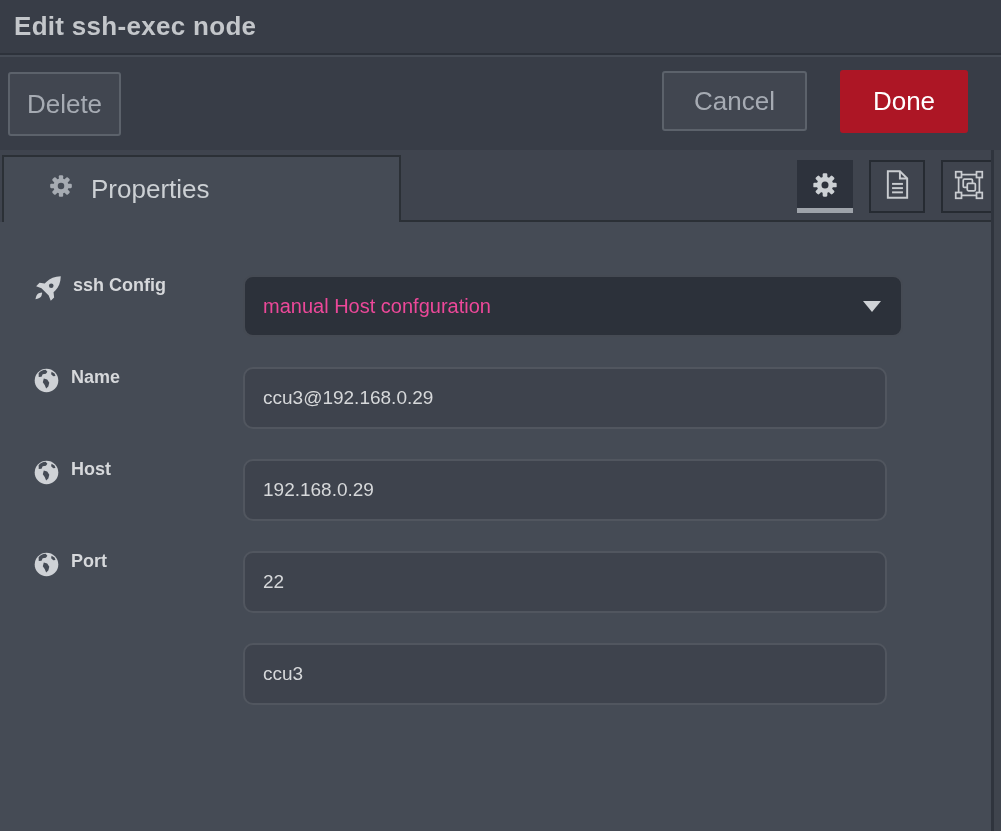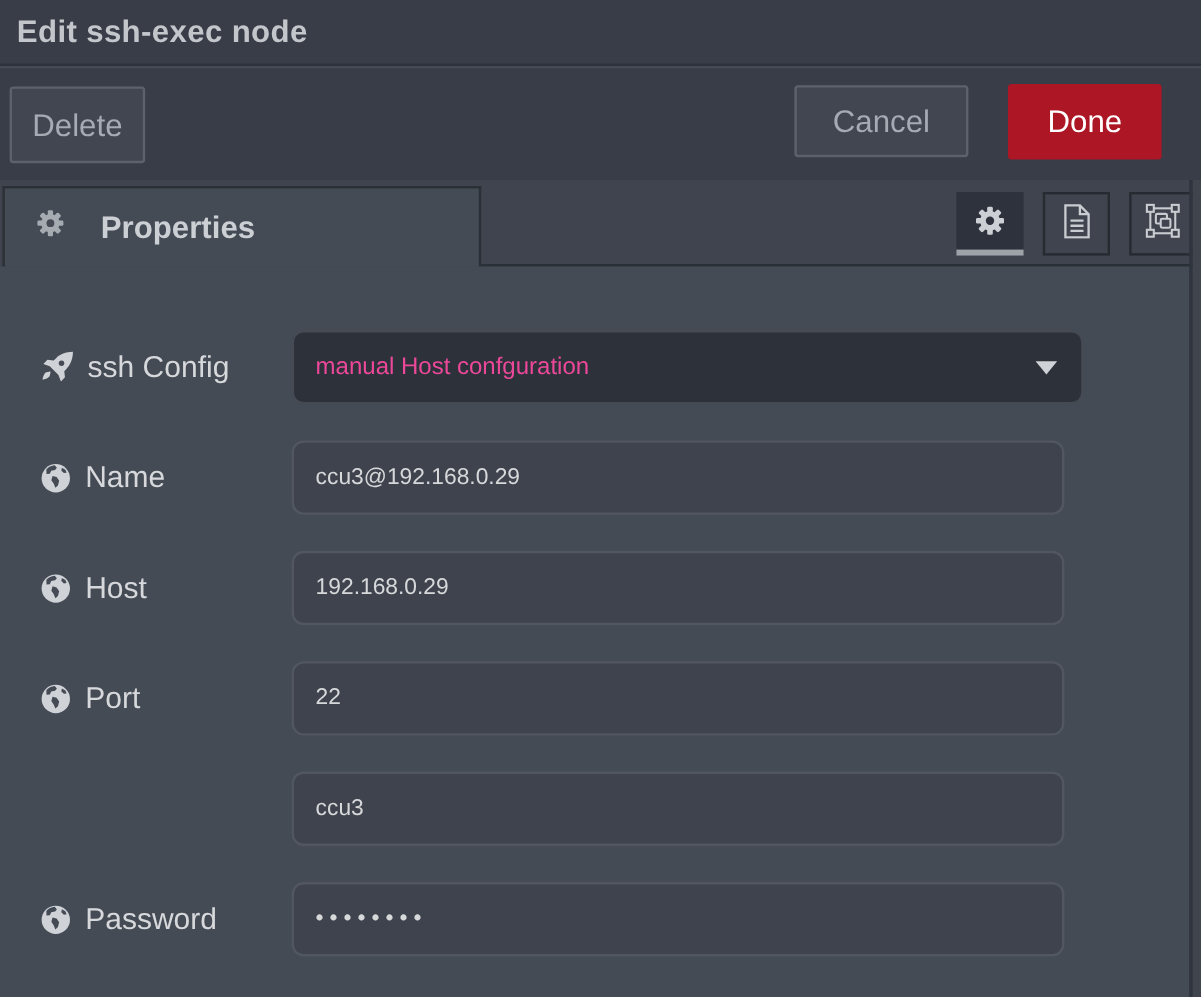--- a/index.html
+++ b/index.html
@@ -27,42 +27,42 @@
   .btn-delete { left:8px;  top:15px; width:113px; height:64px; }
   .btn-cancel { left:662px; top:14px; width:145px; height:60px; }
   .btn-done   { left:840px; top:13px; width:128px; height:63px; background:#ad1625; color:#ffffff; border:none; }
 
   
   .tab-bar { position:absolute; top:150px; left:0; right:0; height:72px; background:#3f444e; }
   .tab-bar-bottom { position:absolute; left:401px; right:0; bottom:0; height:2px; background:#2b3036; }
   .tab-properties {
     position:absolute; left:2px; top:5px; width:399px; height:67px;
     background:#454b55; border:2px solid #2b3036; border-bottom:none;
-    display:flex; align-items:center; gap:29px; padding-left:25px; box-sizing:border-box;
-    color:#ccd0d4; font-size:26px; font-weight:bold;
+    display:flex; align-items:center; gap:17px; padding-left:44px; box-sizing:border-box;
+    color:#ccd0d4; font-size:26px; font-weight:normal;
   }
   .icon-btn {
     position:absolute; top:10px; width:56px; height:53px;
     display:flex; align-items:center; justify-content:center; box-sizing:border-box; cursor:pointer;
   }
   .icon-btn-gear { left:797px; background:#2d323c; }
   .icon-btn-gear .active-bar { position:absolute; left:0; right:0; bottom:0; height:5px; background:#9ea3aa; }
   .icon-btn-doc  { left:869px; border:2px solid #262b32; }
   .icon-btn-appearance { left:941px; border:2px solid #262b32; }
 
   
   .scroll-line  { position:absolute; top:150px; bottom:0; left:991px; width:3px; background:#2f343d; }
   .scroll-strip { position:absolute; top:150px; bottom:0; left:994px; right:0; background:#3f444d; }
 
   
   .form-row { position:absolute; left:0; right:14px; height:62px; }
   .field-label {
     position:absolute; left:33px; top:0; height:62px;
-    display:flex; align-items:center; gap:11px;
-    color:#d6d8db; font-size:25px;
+    display:flex; align-items:flex-start; gap:11px;
+    color:#d6d8db; font-size:18px;font-weight:bold;
   }
   .field-label .icon { display:flex; align-items:center; }
   .select-box {
     position:absolute; left:243px; top:0; width:660px; height:62px;
     background:#2c313a; border:2px solid #454a53; border-radius:10px;
     display:flex; align-items:center; padding:0 18px; box-sizing:border-box;
     color:#ec4899; font-size:20px; cursor:pointer;
   }
   .caret {
     position:absolute; right:20px; top:50%; margin-top:-5px;
@@ -224,28 +224,14 @@
       </span>
       <span>Port</span>
     </div>
     <input class="text-input" type="text" value="22" style="">
   </div>
 
   <div class="form-row row-username">
     <input class="text-input" type="text" value="ccu3" style="">
   </div>
 
-  <div class="form-row row-password">
-    <div class="field-label">
-      <span class="icon">
-        <svg width="27" height="27" viewBox="0 0 24 24">
-          <circle cx="12" cy="12" r="10.5" fill="#cfd2d6"></circle>
-          <path fill="#454b55" d="M5 5.5C6.6 3.7 8.7 2.6 11.2 2.4l1.6 1.9-1.3 1.6-2.9.5-1 2.3-2.5.2z"></path>
-          <path fill="#454b55" d="M9.6 10.3l3 .8 1.9 2.8-.9 3.5-1.9 1.7-1.3-3.1-1.7-2.5z"></path>
-          <path fill="#454b55" d="M16.5 4.2l2.6 1.5.9 2.2-2 .3-1.9-1.8z"></path>
-        </svg>
-      </span>
-      <span>Password</span>
-    </div>
-    <input class="text-input password" type="text" value="••••••••" style="">
-  </div>
 
 </div>
 
 </body></html>

